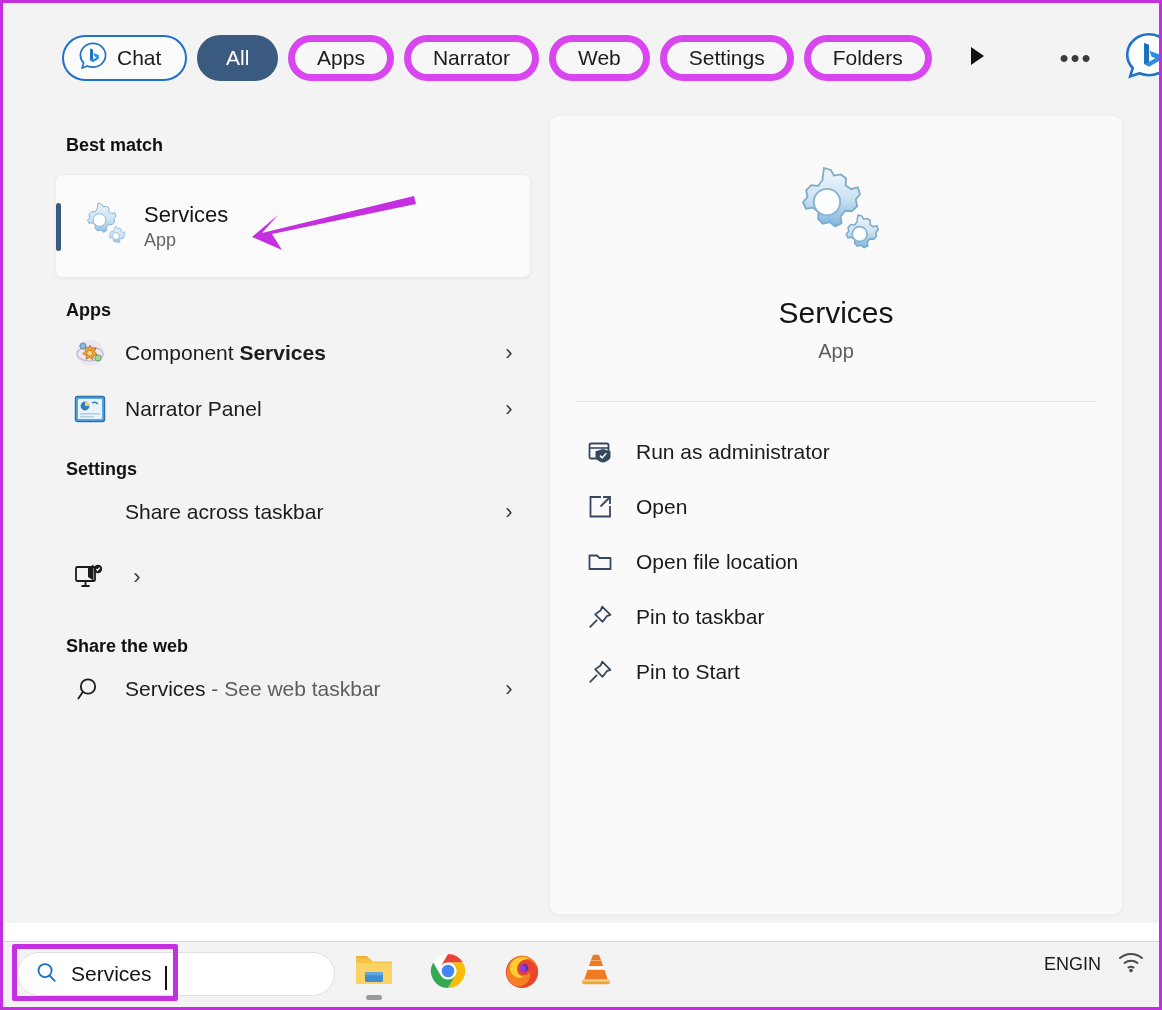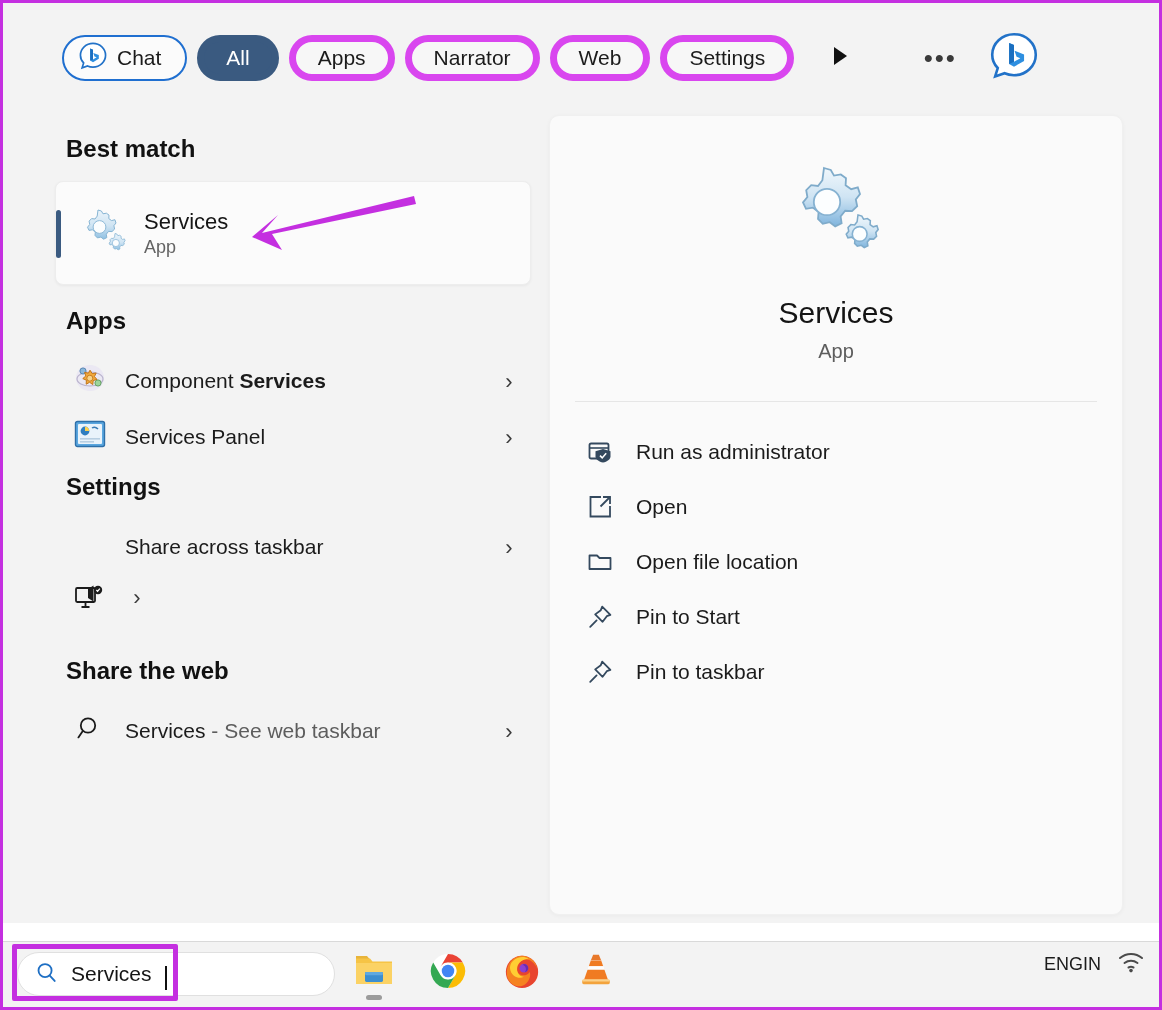--- a/index.html
+++ b/index.html
@@ -86,21 +86,21 @@
 
   
   #results {
     position: absolute;
     left: 0; top: 110px;
     width: 546px; height: 810px;
     padding: 0 18px 0 18px;
     overflow: hidden;
   }
   .group-head {
-    font-size: 24px;
+    font-size: 18px;
     font-weight: bold;
     color: #111111;
     padding: 22px 0 4px 45px;
   }
   .best-card {
     position: relative;
     margin: 14px 0 0 34px;
     width: 476px;
     height: 104px;
     background: #fbfbfb;
@@ -123,21 +123,21 @@
     margin: 0 14px 0 22px;
     flex: none;
     display: flex; align-items: center; justify-content: center;
   }
   .best-text { display: flex; flex-direction: column; gap: 2px; }
   .best-title { font-size: 22px; color: #151515; }
   .best-sub { font-size: 18px; color: #636363; }
 
   .row {
     display: flex;
-    align-items: flex-end;
+    align-items: center;
     height: 56px;
     margin-left: 34px;
     width: 476px;
     padding-right: 10px;
     cursor: default;
   }
   .row.tall { height: 74px; align-items: center; }
   .row-icon {
     width: 34px; height: 34px;
     flex: none;
@@ -327,20 +327,23 @@
         <span>Apps</span>
       </div>
       <div class="pill">
         <span>Narrator</span>
       </div>
       <div class="pill">
         <span>Web</span>
       </div>
       <div class="pill">
         <span>Settings</span>
+      </div>
+      <div class="pill">
+        <span>Folders</span>
       </div>
 
       <div class="caret-btn">
         <span>
           <svg width="20" height="22" viewBox="0 0 20 22">
             <path d="M4 2 L17 11 L4 20 Z" fill="#111111"></path>
           </svg>
         </span>
       </div>
 
@@ -423,21 +426,21 @@
           <svg width="32" height="28" viewBox="0 0 32 28">
             <rect x="1.5" y="1.5" width="29" height="25" rx="2" fill="#5aa7e0" stroke="#2e6fa8" stroke-width="1.4"></rect>
             <rect x="4" y="4" width="24" height="20" rx="1" fill="#e9f3fb"></rect>
             <circle cx="11" cy="11" r="4.4" fill="#2f7ec0"></circle>
             <path d="M11 11 L11 6.7 A4.4 4.4 0 0 1 15.2 11 Z" fill="#ffd24d"></path>
             <path d="M18 8 q3 -2 6 1" stroke="#3a7cb5" stroke-width="1.5" fill="none"></path>
             <rect x="6" y="18" width="20" height="1.6" fill="#b8cfe2"></rect>
             <rect x="6" y="21" width="14" height="1.6" fill="#b8cfe2"></rect>
           </svg>
         </div>
-        <div class="row-label"><span>Services Panel</span><b></b></div>
+        <div class="row-label"><span>Narrator Panel</span><b></b></div>
         <div class="chev">›</div>
       </div>
 
       <div class="group-head">Settings</div>
 
       <div class="row">
         <div class="row-icon"></div>
         <div class="row-label"><span>Share across taskbar</span></div>
         <div class="chev">›</div>
       </div>
@@ -539,32 +542,32 @@
         </div>
 
         <div class="action">
           <div class="action-icon">
             <svg width="26" height="26" viewBox="0 0 26 26">
               <path d="M15.2 2.6 L23.4 10.8 L19.8 12.2 L15.6 17.8 L8.2 10.4
                        L13.8 6.2 Z" fill="none" stroke="#34495e" stroke-width="1.8" stroke-linejoin="round"></path>
               <line x1="9.6" y1="16.4" x2="3.2" y2="22.8" stroke="#34495e" stroke-width="1.8" stroke-linecap="round"></line>
             </svg>
           </div>
-          <div class="action-label">Pin to Start</div>
+          <div class="action-label">Pin to taskbar</div>
         </div>
 
         <div class="action">
           <div class="action-icon">
             <svg width="26" height="26" viewBox="0 0 26 26">
               <path d="M15.2 2.6 L23.4 10.8 L19.8 12.2 L15.6 17.8 L8.2 10.4
                        L13.8 6.2 Z" fill="none" stroke="#34495e" stroke-width="1.8" stroke-linejoin="round"></path>
               <line x1="9.6" y1="16.4" x2="3.2" y2="22.8" stroke="#34495e" stroke-width="1.8" stroke-linecap="round"></line>
             </svg>
           </div>
-          <div class="action-label">Pin to taskbar</div>
+          <div class="action-label">Pin to Start</div>
         </div>
       </div>
     </div>
 
     <div id="arrow-annotation">
       <svg width="200" height="70" viewBox="0 0 200 70">
         <path d="M196 8 L44 45 L60 27 L34 49 L64 62 L54 46 L198 16 Z" fill="#c42fe0"></path>
       </svg>
     </div>
 

